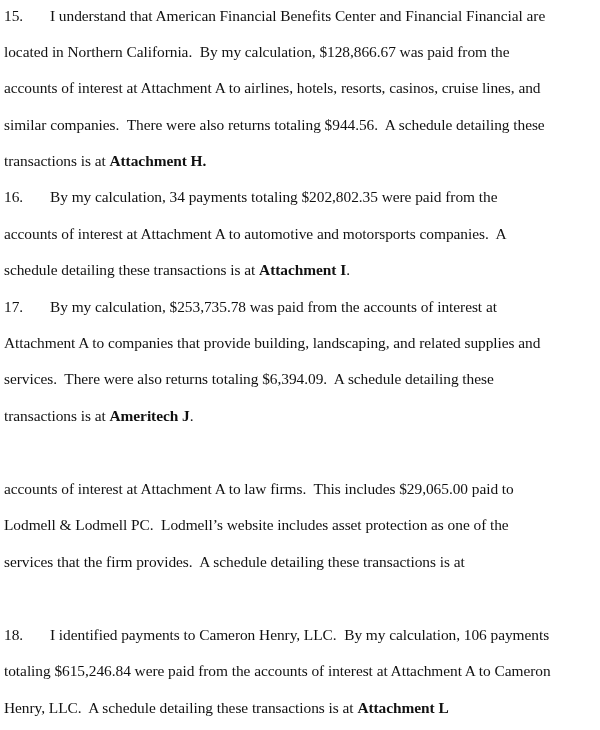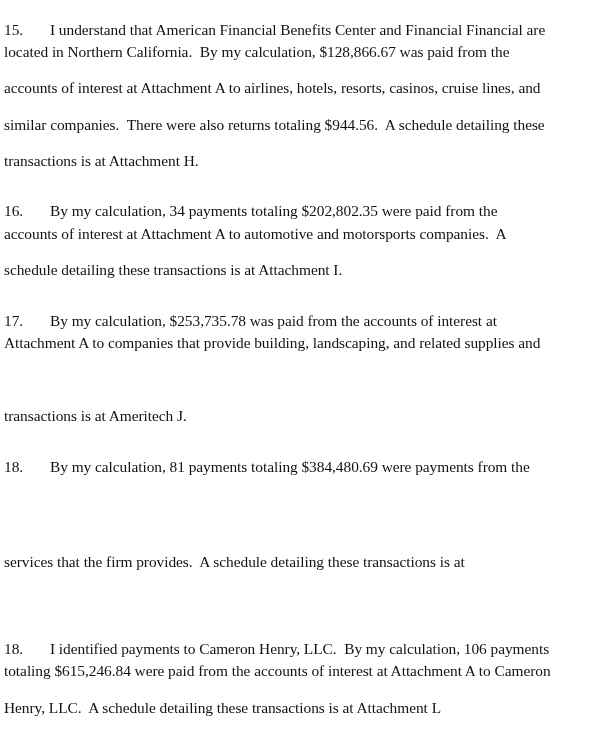--- a/index.html
+++ b/index.html
@@ -25,43 +25,44 @@
       left: 4px;
       height: 22px;
       line-height: 22px;
       font-size: 15.4px;
       white-space: pre;
       letter-spacing: -0.05px;
     }
     .num {
       display: inline-block;
       width: 46px;
-      margin-top: 14px;
     }
-    .bold { font-weight: normal; }
+    .bold { font-weight: bold; }
   </style>
 </head>
 <body>
 
 <div class="page">
 
   <div class="line" style="top:5px"><span class="num">15.</span><span>I understand that American Financial Benefits Center and Financial Financial are</span></div>
   <div class="line" style="top:41px"><span>located in Northern California.  By my calculation, $128,866.67 was paid from the</span></div>
   <div class="line" style="top:77px"><span>accounts of interest at Attachment A to airlines, hotels, resorts, casinos, cruise lines, and</span></div>
   <div class="line" style="top:114px"><span>similar companies.  There were also returns totaling $944.56.  A schedule detailing these</span></div>
   <div class="line" style="top:150px"><span>transactions is at </span><span class="bold">Attachment H.</span><span></span></div>
 
   <div class="line" style="top:186px"><span class="num">16.</span><span>By my calculation, 34 payments totaling $202,802.35 were paid from the</span></div>
   <div class="line" style="top:259px"><span>schedule detailing these transactions is at </span><span class="bold">Attachment I</span><span>.</span></div>
   <div class="line" style="top:223px"><span>accounts of interest at Attachment A to automotive and motorsports companies.  A</span></div>
 
   <div class="line" style="top:296px"><span class="num">17.</span><span>By my calculation, $253,735.78 was paid from the accounts of interest at</span></div>
   <div class="line" style="top:332px"><span>Attachment A to companies that provide building, landscaping, and related supplies and</span></div>
+  <div class="line" style="top:368px"><span>services.  There were also returns totaling $6,394.09.  A schedule detailing these</span></div>
   <div class="line" style="top:405px"><span>transactions is at </span><span class="bold">Ameritech J</span><span>.</span></div>
 
-  <div class="line" style="top:442px"><span class="num">18.</span><span>By my calculation, 81 payments totaling $384,480.69 were payments from the</span></div>
+  <div class="line" style="top:478px"><span>accounts of interest at Attachment A to law firms.  This includes $29,065.00 paid to</span></div>
+  <div class="line" style="top:514px"><span>Lodmell &amp; Lodmell PC.  Lodmell’s website includes asset protection as one of the</span></div>
   <div class="line" style="top:551px"><span>services that the firm provides.  A schedule detailing these transactions is at</span></div>
 
   <div class="line" style="top:624px"><span class="num">18.</span><span>I identified payments to Cameron Henry, LLC.  By my calculation, 106 payments</span></div>
   <div class="line" style="top:660px"><span>totaling $615,246.84 were paid from the accounts of interest at Attachment A to Cameron</span></div>
   <div class="line" style="top:697px"><span>Henry, LLC.  A schedule detailing these transactions is at </span><span class="bold">Attachment L</span><span></span></div>
 
 </div>
 
 </body></html>

